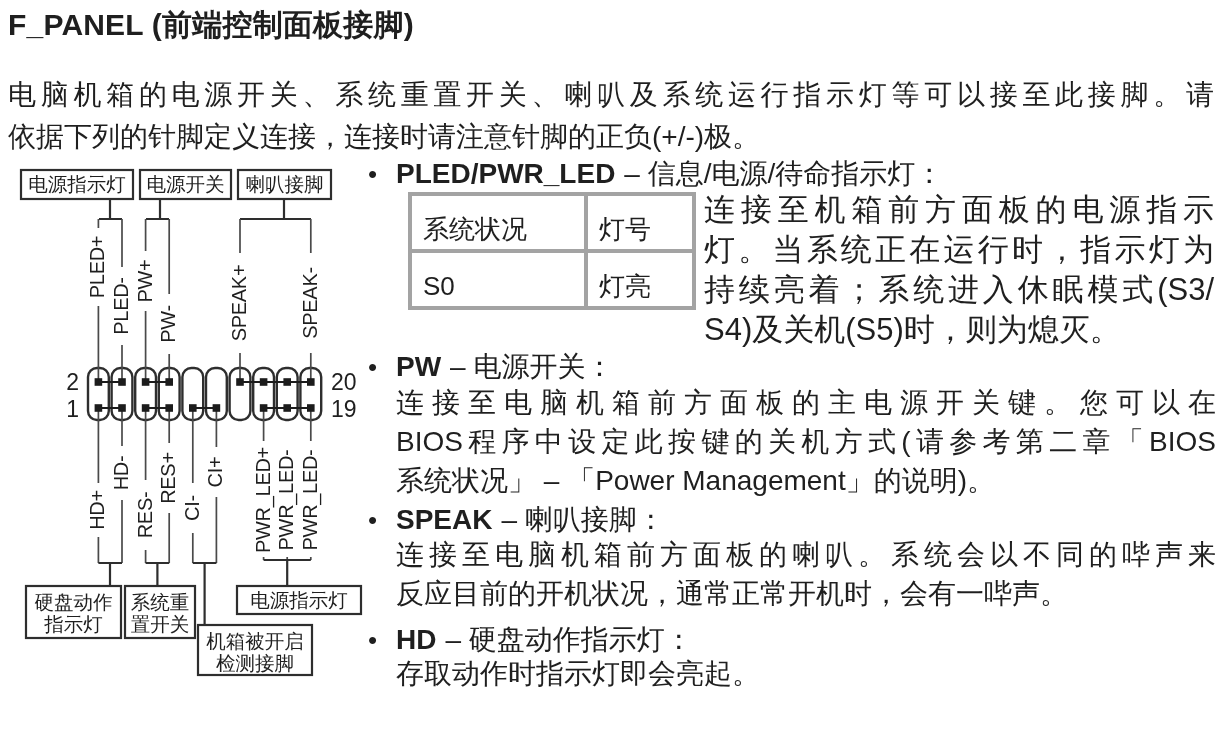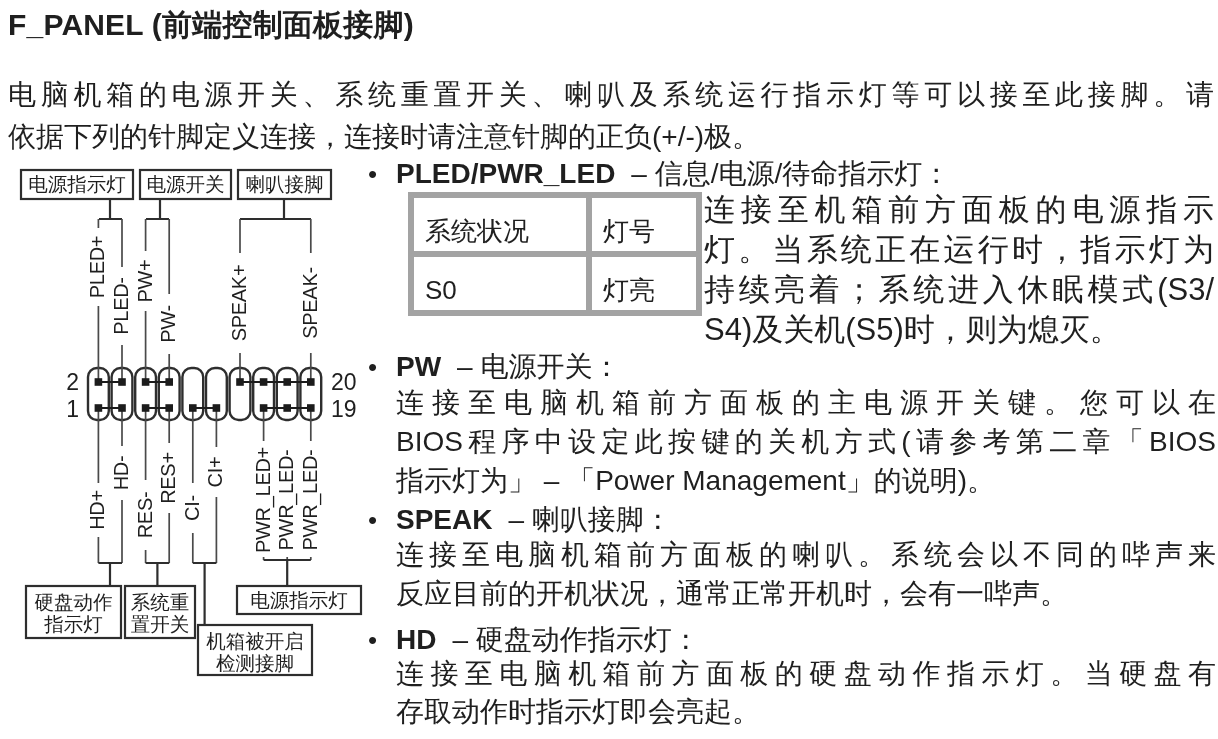--- a/index.html
+++ b/index.html
@@ -9,27 +9,27 @@
     -webkit-font-smoothing:antialiased;
   }
   .abs{position:absolute;}
   
   .doc-title{left:8px;top:5px;font-size:30px;font-weight:bold;letter-spacing:0.2px;}
   .intro{left:8px;top:56px;width:1206px;font-size:28px;line-height:42px;margin-top:18px;}
   .jl{text-align:justify;text-align-last:justify;}
   .nl{text-align:center;text-align-last:left;}
   .bullet-title{left:368px;width:848px;font-size:28px;white-space:nowrap;}
   .bullet-title .bdot{display:inline-block;width:28px;font-size:26px;}
-  .bullet-title .term{font-weight:bold;margin-right:16px;}
+  .bullet-title .term{font-weight:bold;margin-right:9px;}
   .bullet-body{left:396px;width:820px;font-size:28px;line-height:39px;}
   .side-para{left:704px;top:190px;width:510px;font-size:31px;line-height:40px;}
   
   table.led{left:408px;top:192px;border-collapse:collapse;table-layout:fixed;}
   table.led td{
-    border:6px solid #a3a3a3;height:39px;font-size:26px;
+    border:4px solid #a3a3a3;height:39px;font-size:26px;
     padding:14px 0 0 11px;vertical-align:middle;
   }
   td.c1{width:161px;} td.c2{width:93px;}
   
   svg text{font-family:"Liberation Sans",sans-serif;fill:#1f1f1f;}
   .boxlab{font-size:19.5px;}
   .pinlab{font-size:20px;letter-spacing:-0.3px;}
   .pinnum{font-size:23px;}
 </style>
 </head>
@@ -193,30 +193,29 @@
   <div class="jl">持续亮着；系统进入休眠模式(S3/</div>
   <div class="nl">S4)及关机(S5)时，则为熄灭。</div>
 </div>
 
 <div class="abs bullet-title" style="top:348px">
   <span class="bdot">•</span><span class="term">PW</span><span>– 电源开关：</span>
 </div>
 <div class="abs bullet-body" style="top:383px">
   <div class="jl">连接至电脑机箱前方面板的主电源开关键。您可以在</div>
   <div class="jl">BIOS程序中设定此按键的关机方式(请参考第二章「BIOS</div>
-  <div class="nl">指示灯为」 – 「Power Management」的说明)。</div>
+  <div class="nl">系统状况」 – 「Power Management」的说明)。</div>
 </div>
 
 <div class="abs bullet-title" style="top:501px">
   <span class="bdot">•</span><span class="term">SPEAK</span><span>– 喇叭接脚：</span>
 </div>
 <div class="abs bullet-body" style="top:535px">
   <div class="jl">连接至电脑机箱前方面板的喇叭。系统会以不同的哔声来</div>
   <div class="nl">反应目前的开机状况，通常正常开机时，会有一哔声。</div>
 </div>
 
 <div class="abs bullet-title" style="top:621px">
   <span class="bdot">•</span><span class="term">HD</span><span>– 硬盘动作指示灯：</span>
 </div>
 <div class="abs bullet-body" style="top:655px;line-height:38px">
-  <div class="jl">连接至电脑机箱前方面板的硬盘动作指示灯。当硬盘有</div>
   <div class="nl">存取动作时指示灯即会亮起。</div>
 </div>
 
 </body></html>

